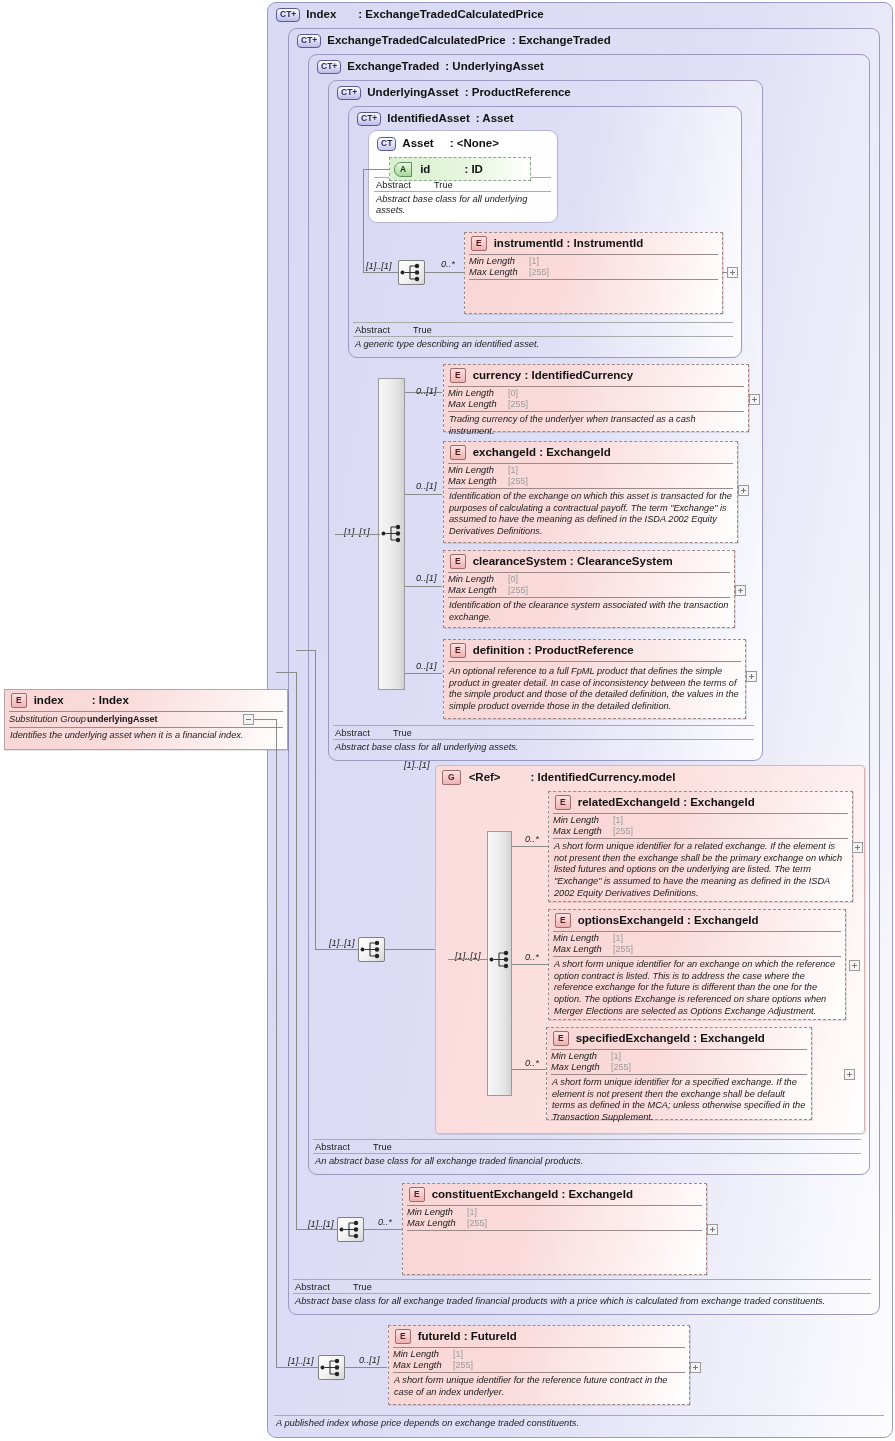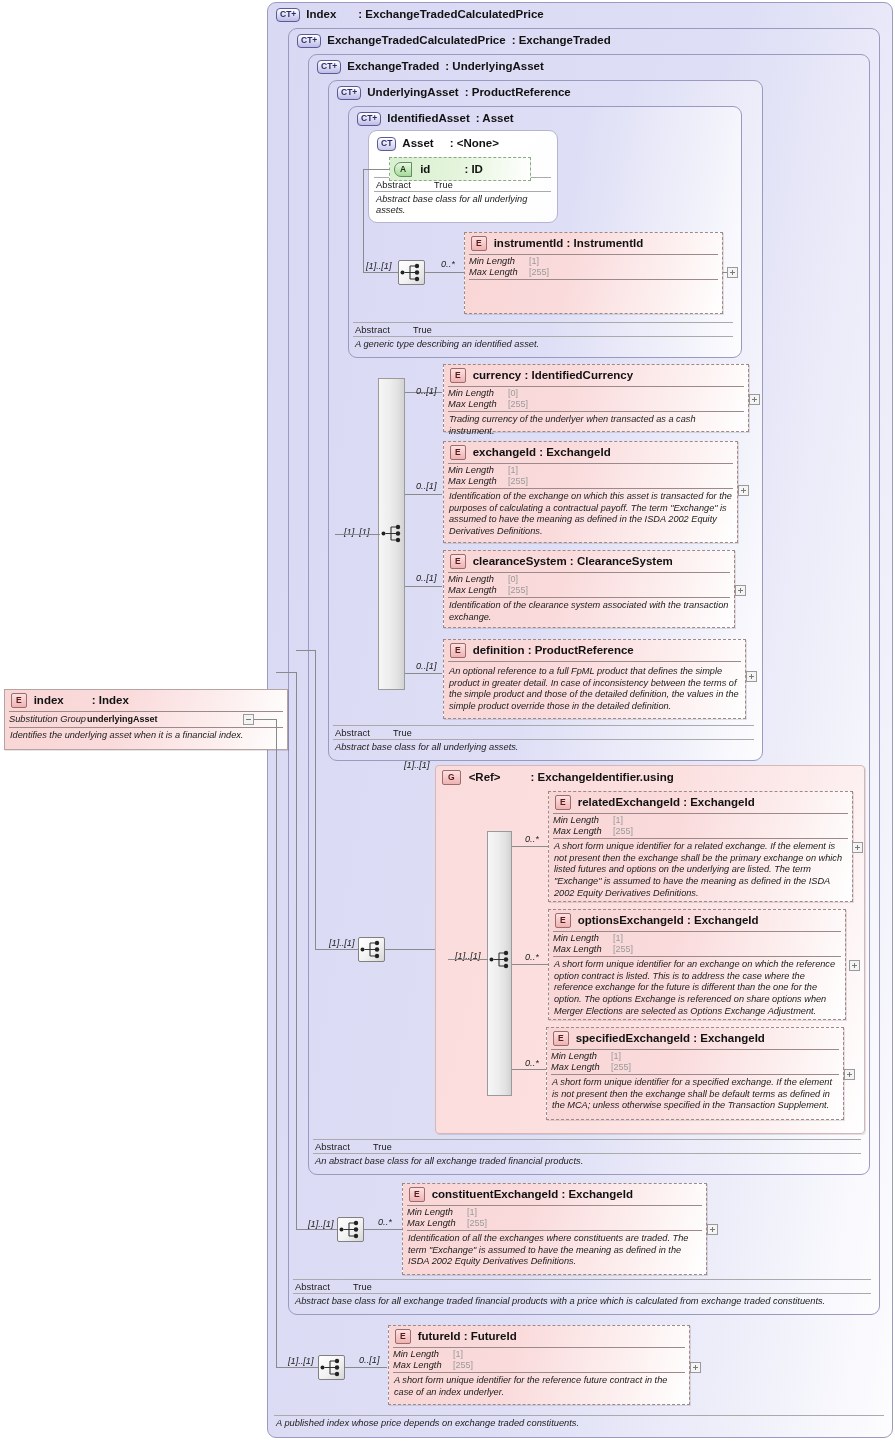--- a/index.html
+++ b/index.html
@@ -366,21 +366,21 @@
     <circle cx="18" cy="18" r="2.2" fill="#222"></circle>
   </svg>
 </div>
 <div class="ln lnh" style="left:385px;top:949px;width:50px;"></div>
 <div class="card" style="left:404px;top:760px;">[1]..[1]</div>
 <div class="ln lnv" style="left:435px;top:772px;height:178px;"></div>
 <div class="ln lnh" style="left:435px;top:772px;width:0px;"></div>
 
 <div class="grp" style="left:435px;top:765px;width:430px;height:369px;">
   <div class="el-hdr" style="padding:4px 6px;">
-    <span class="gbadge">G</span><span>&lt;Ref&gt;</span><span class="hdr-sep" style="display:inline-block;width:30px;"></span><span>: ExchangeIdentifier.using</span>
+    <span class="gbadge">G</span><span>&lt;Ref&gt;</span><span class="hdr-sep" style="display:inline-block;width:30px;"></span><span>: IdentifiedCurrency.model</span>
   </div>
 </div>
 
 <div class="bar" style="left:487px;top:831px;width:25px;height:265px;"></div>
 <div class="seq" style="left:488px;top:948px;border:none;background:transparent;">
   <svg width="25" height="23" viewBox="0 0 25 23">
     <circle cx="3.5" cy="11.5" r="2" fill="#222"></circle>
     <path d="M5.5 11.5 H11 M11 5 V18 M11 5 H16 M11 11.5 H16 M11 18 H16" stroke="#333" fill="none" stroke-width="1.1"></path>
     <circle cx="18" cy="5" r="2.2" fill="#222"></circle>
     <circle cx="18" cy="11.5" r="2.2" fill="#222"></circle>
@@ -429,21 +429,21 @@
         <span class="pv">[255]</span>
       </div>
   </div>
   <div class="el-sep"></div>
   <div class="el-doc">A short form unique identifier for an exchange on which the reference option contract is listed. This is to address the case where the reference exchange for the future is different than the one for the option. The options Exchange is referenced on share options when Merger Elections are selected as Options Exchange Adjustment.</div>
 </div>
 <div class="plus" style="left:849px;top:960px;"></div>
 
 <div class="ln lnh" style="left:512px;top:1069px;width:37px;"></div>
 <div class="card" style="left:525px;top:1058px;">0..*</div>
-<div class="el" style="left:546px;top:1027px;width:298px;height:93px;">
+<div class="el" style="left:546px;top:1027px;width:266px;height:93px;">
   <div class="el-hdr">
     <span class="ebadge">E</span><span>specifiedExchangeId</span> <span>: ExchangeId</span>
   </div>
   <div class="el-sep"></div>
   <div class="el-props">
     <div class="prow">
         <span class="pk">Min Length</span>
         <span class="pv">[1]</span>
       </div>
     <div class="prow">
@@ -478,21 +478,20 @@
     <div class="prow">
         <span class="pk">Min Length</span>
         <span class="pv">[1]</span>
       </div>
     <div class="prow">
         <span class="pk">Max Length</span>
         <span class="pv">[255]</span>
       </div>
   </div>
   <div class="el-sep"></div>
-  <div class="el-doc">Identification of all the exchanges where constituents are traded. The term "Exchange" is assumed to have the meaning as defined in the ISDA 2002 Equity Derivatives Definitions.</div>
 </div>
 <div class="plus" style="left:707px;top:1224px;"></div>
 
 <div class="ln lnh" style="left:276px;top:1367px;width:42px;"></div>
 <div class="card" style="left:288px;top:1356px;">[1]..[1]</div>
 <div class="seq" style="left:318px;top:1355px;">
   <svg width="25" height="23" viewBox="0 0 25 23">
     <circle cx="3.5" cy="11.5" r="2" fill="#222"></circle>
     <path d="M5.5 11.5 H11 M11 5 V18 M11 5 H16 M11 11.5 H16 M11 18 H16" stroke="#333" fill="none" stroke-width="1.1"></path>
     <circle cx="18" cy="5" r="2.2" fill="#222"></circle>

